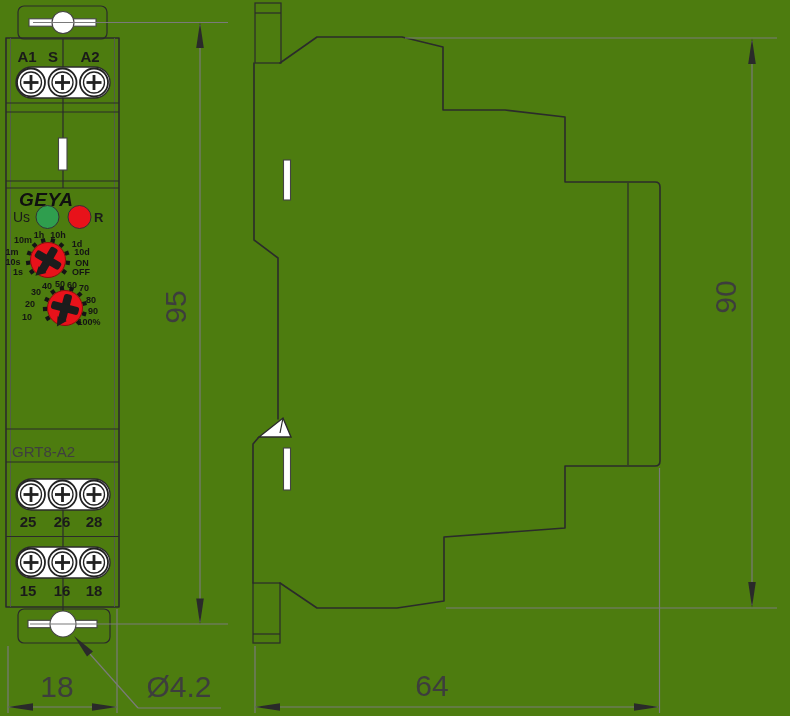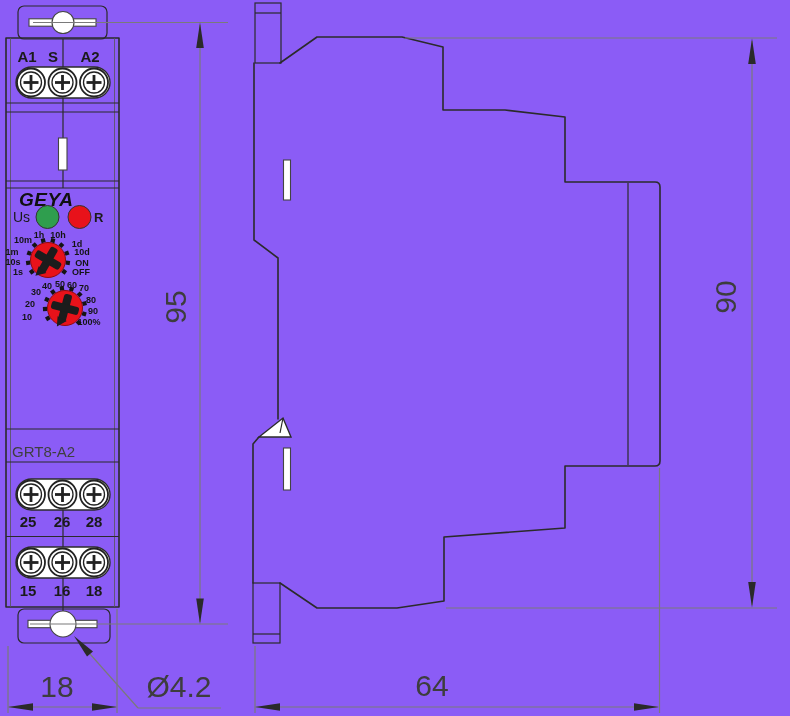--- a/index.html
+++ b/index.html
@@ -1,16 +1,16 @@
 <!DOCTYPE html>
 <html><head>
 <meta charset="utf-8">
 <style>
   html,body { margin:0; padding:0; background:#ffffff; }
-  .canvas { position:relative; width:790px; height:716px; background:#8b5cf6; overflow:hidden; }
+  .canvas { position:relative; width:790px; height:716px; background:#4d7c0f; overflow:hidden; }
   svg { position:absolute; left:0; top:0; }
   svg text { font-family:"Liberation Sans","DejaVu Sans",sans-serif; }
   .t-label  { font-size:15px; font-weight:700; fill:#1a1a1a; text-anchor:middle; }
   .t-dial   { font-size:9px;  font-weight:700; fill:#141414; text-anchor:middle; }
   .t-dim    { font-size:30px; fill:#3d3d3d; text-anchor:middle; }
   .t-model  { font-size:15px; fill:#3f3f3f; }
   .t-brand  { font-size:19px; font-weight:800; font-style:italic; fill:#101010; letter-spacing:0.5px; }
   .t-us     { font-size:14px; fill:#1a1a1a; }
   .t-r      { font-size:13px; font-weight:700; fill:#1a1a1a; }
   .ln   { stroke:#2b2b2b; stroke-width:1.6; fill:none; stroke-linejoin:round; stroke-linecap:round; }

